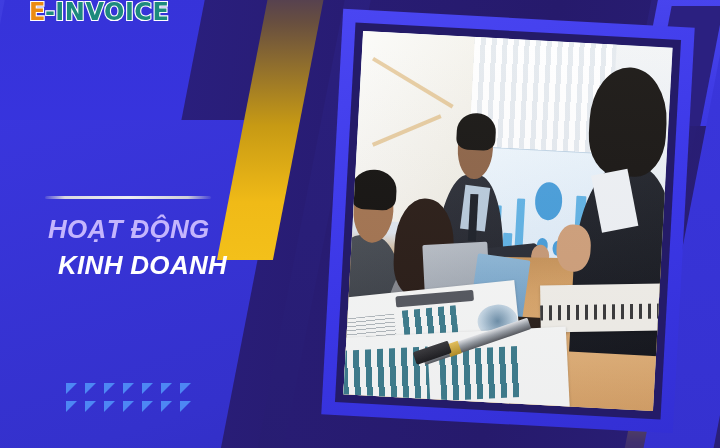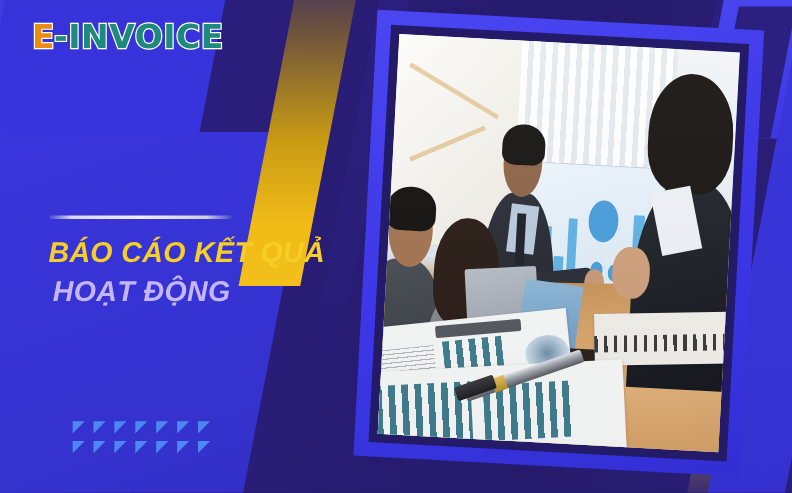--- a/index.html
+++ b/index.html
@@ -107,23 +107,23 @@
     position: absolute;
     left: 660px; top: 6px;
     width: 52px; height: 120px;
     background: #2b2080;
     transform: skewX(-11deg);
   }
 
   
   .logo {
     position: absolute;
-    left: 29px; top: 20px;
+    left: 29px; top: 0;
     font-weight: 700;
-    font-size: 30px;
+    font-size: 24px;
     letter-spacing: -0.5px;
     font-style: normal;
     white-space: nowrap;
     line-height: 1;
     z-index: 20;
   }
   .logo .seg {
     display: inline-block;
     font-family: "DejaVu Sans", sans-serif;
     font-weight: 700;
@@ -461,22 +461,22 @@
   <div class="gold-right"></div>
   <div class="blue-right-band"></div>
 
   <div class="logo">
     <span class="seg seg-e">E</span><span class="seg seg-rest">-INVOICE</span>
   </div>
 
   <div class="divider"></div>
 
   <div class="headline">
-    <p class="hl hl-1">BÁO CÁO KẾT QUẢ</p>
     <p class="hl hl-2">HOẠT ĐỘNG</p>
+    <p class="hl hl-3">KINH DOANH</p>
   </div>
 
   <div class="tri-grid">
     <div class="tri"></div>
     <div class="tri"></div>
     <div class="tri"></div>
     <div class="tri"></div>
     <div class="tri"></div>
     <div class="tri"></div>
     <div class="tri"></div>

